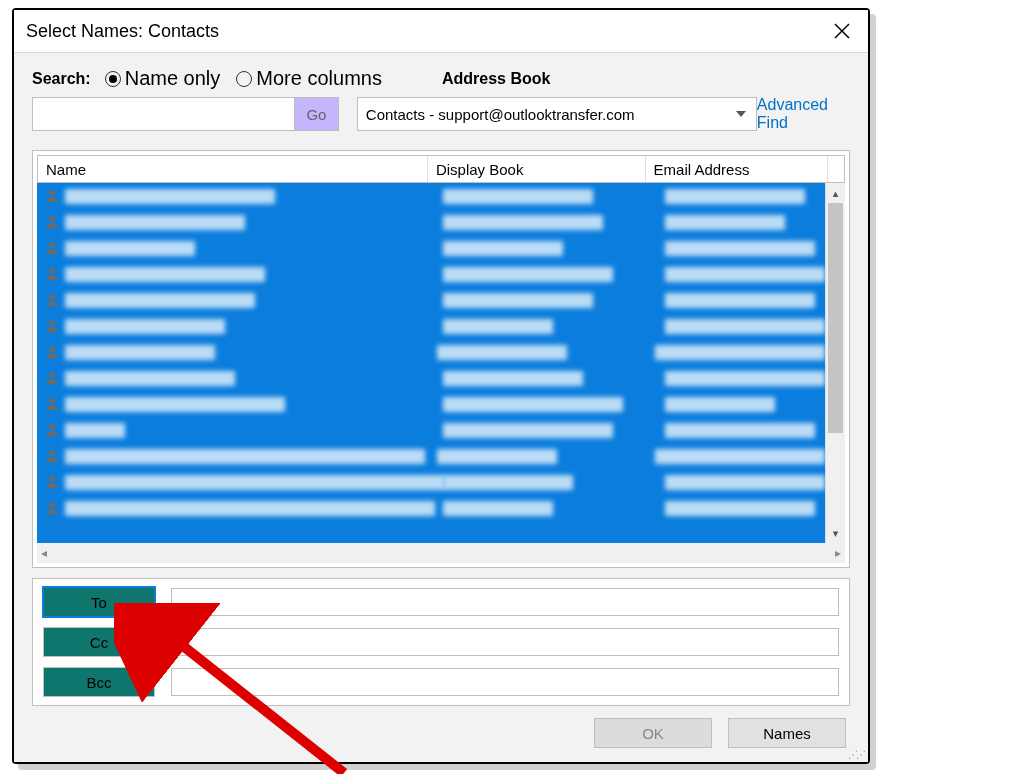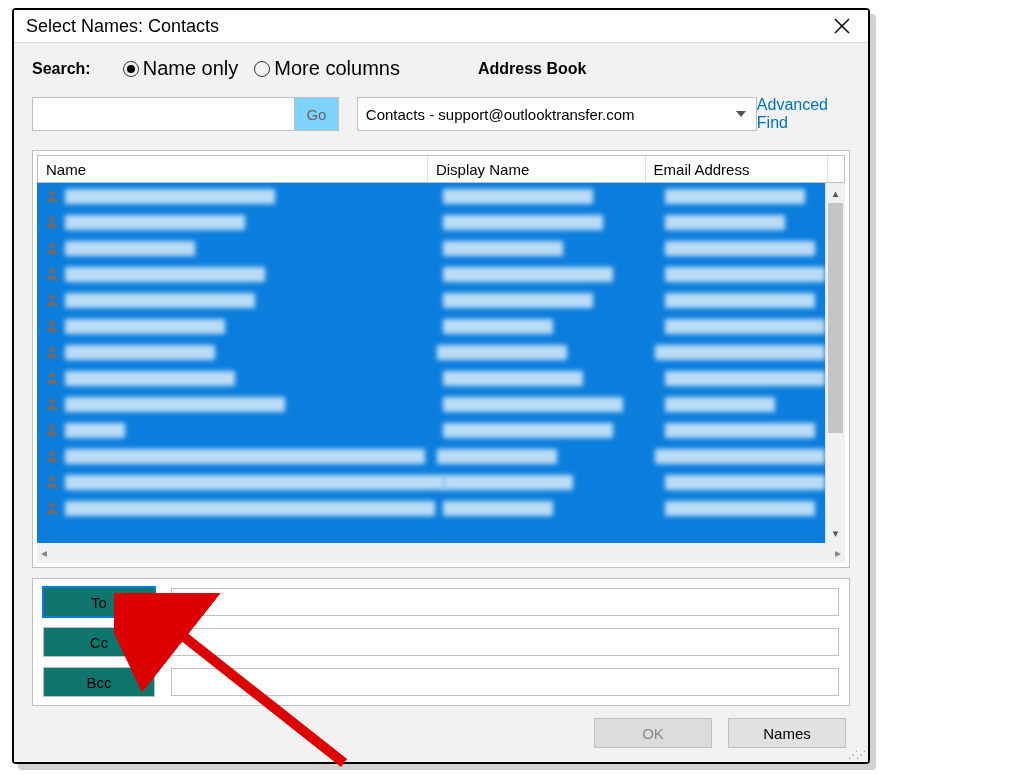--- a/index.html
+++ b/index.html
@@ -43,23 +43,23 @@
     flex:1;
     background:#f2f2f2;
     padding: 14px 18px 14px 18px;
     display:flex;
     flex-direction:column;
     position:relative;
   }
   .search-row {
     display:flex;
     align-items:center;
-    gap: 32px;
+    gap: 14px;
     font-size:16px;
-    margin-bottom: 16px;
+    margin-bottom: 6px;
   }
   .search-row label { font-weight:600; }
   .radio-group { display:flex; align-items:center; gap:16px; }
   .radio-item { display:flex; align-items:center; gap:4px; font-size:20px;}
   .radio-outer {
     width:16px; height:16px; border:1.5px solid #333; border-radius:50%;
     display:flex; align-items:center; justify-content:center;
   }
   .radio-inner { width:8px; height:8px; border-radius:50%; background:#000; }
   .ab-label { font-weight:600; font-size:16px; margin-left: 46px; }
@@ -74,21 +74,21 @@
     width: 312px; height: 34px;
     border:1px solid #bfbfbf;
     background:#fff;
     padding: 0 6px;
     font-size:15px;
   }
   .go-btn {
     width: 50px; height:34px;
     border:1px solid #bfbfbf;
     border-left:none;
-    background:#7dd3fc;
+    background:#c4b5fd;
     color:#666;
     font-size:15px;
   }
   .ab-select-wrap { flex:0 0 auto; margin-left: 18px; position:relative;}
   .ab-select {
     width: 400px;
     height: 34px;
     border:1px solid #bfbfbf;
     background:#fff;
     display:flex;
@@ -285,21 +285,21 @@
         <div class="ab-select">
           <span>Contacts - support@outlooktransfer.com</span>
         </div>
       </div>
       <span class="adv-link">Advanced Find</span>
     </div>
 
     <div class="list-panel">
       <div class="header-row">
         <div class="col col-name">Name</div>
-        <div class="col col-disp">Display Name</div>
+        <div class="col col-disp">Display Book</div>
         <div class="col col-mail">Email Address</div>
         <div class="col col-x"></div>
       </div>
       <div class="grid-body">
         <div class="selection-area" id="sel-area">
             <div class="blur-row">
               <span class="person-icon">
                 <svg width="14" height="14" viewBox="0 0 16 16">
                   <path fill="#6b6b6b" d="M8 8c1.9 0 3.4-1.6 3.4-3.5S9.9 1 8 1 4.6 2.6 4.6 4.5 6.1 8 8 8zm0 1.5c-2.7 0-6 1.4-6 4V15h12v-1.5c0-2.6-3.3-4-6-4z"></path>
                 </svg>

